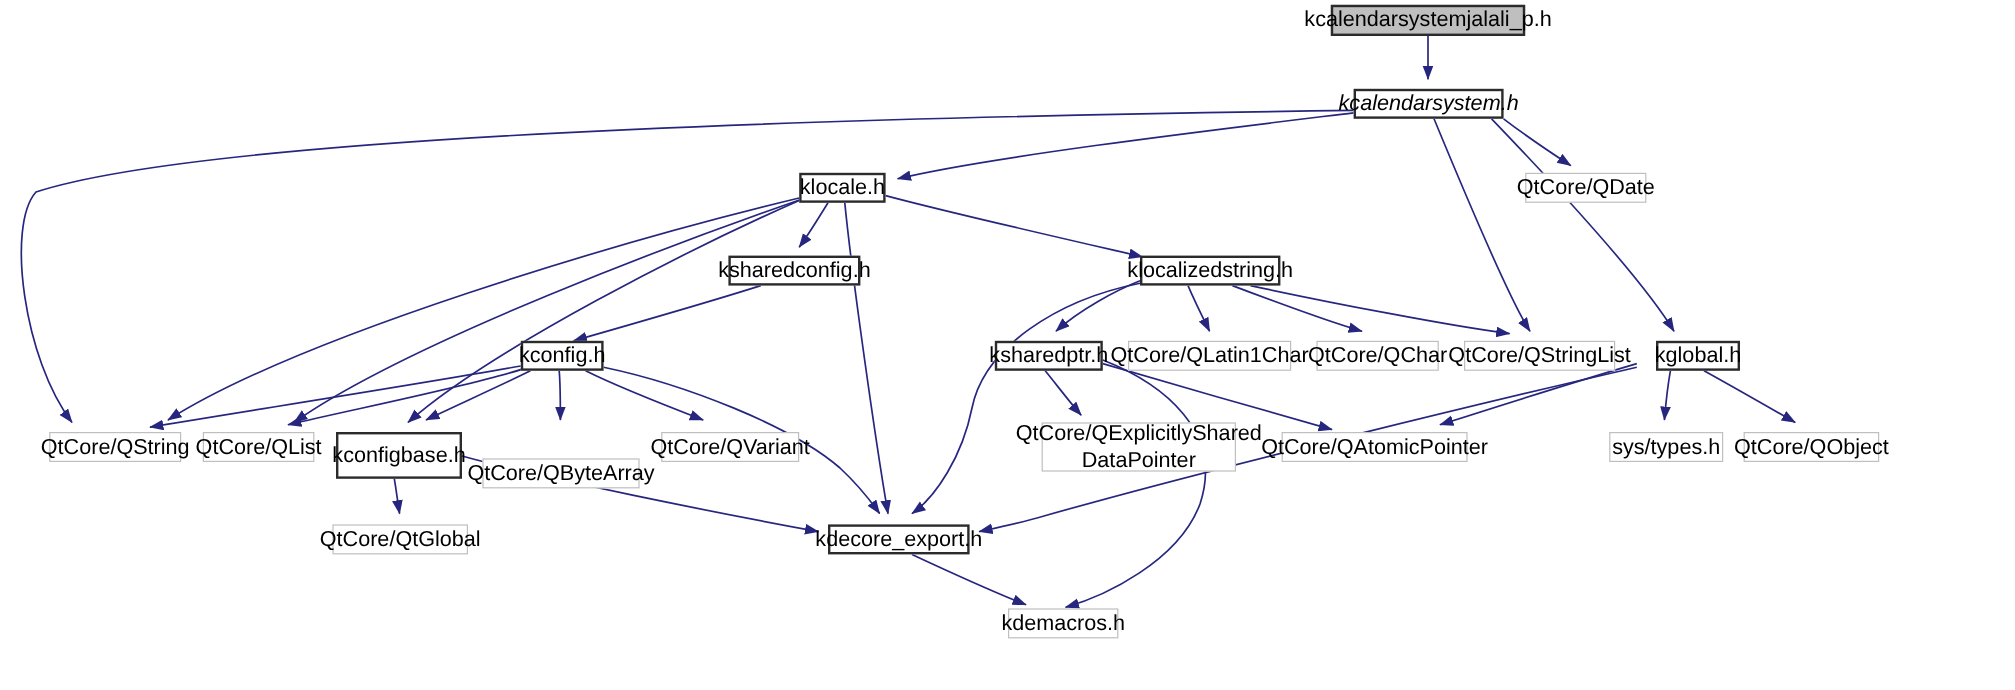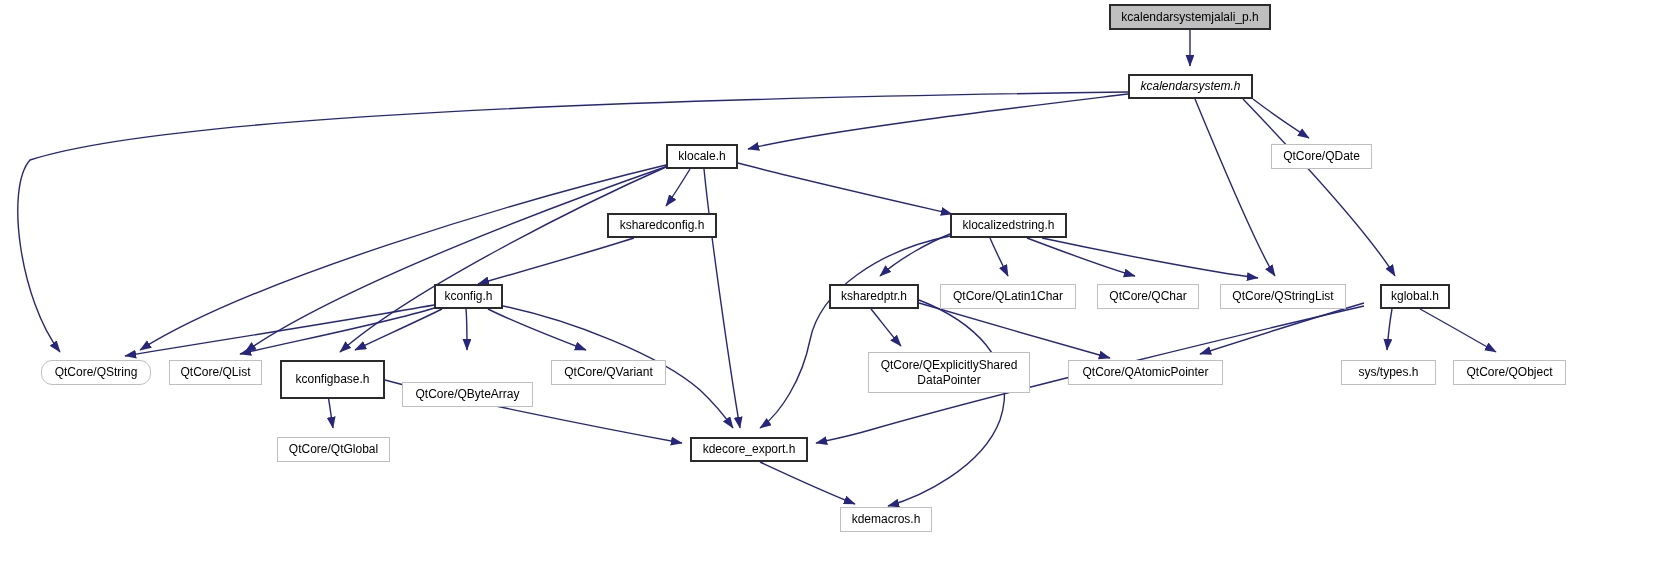--- a/index.html
+++ b/index.html
@@ -22,21 +22,21 @@
     width: 1679px;
     height: 575px;
   }
   .node {
     position: absolute;
     box-sizing: border-box;
     display: flex;
     align-items: center;
     justify-content: center;
     text-align: center;
-    font-size: 12px;
+    font-size: 18px;
     color: #000000;
     line-height: 1.18;
     background: #ffffff;
     border: 1px solid #bfbfbf;
     white-space: pre-line;
     z-index: 5;
   }
   .node.key {
     border: 2px solid #2b2b2b;
     background: #ffffff;
@@ -99,21 +99,21 @@
       <div class="node" style="left: 1271px; top: 144px; width: 101px; height: 25px;">QtCore/QDate</div>
       <div class="node key" style="left: 666px; top: 144px; width: 72px; height: 25px;">klocale.h</div>
       <div class="node key" style="left: 607px; top: 213px; width: 110px; height: 25px;">ksharedconfig.h</div>
       <div class="node key" style="left: 950px; top: 213px; width: 117px; height: 25px;">klocalizedstring.h</div>
       <div class="node key" style="left: 434px; top: 284px; width: 69px; height: 25px;">kconfig.h</div>
       <div class="node key" style="left: 829px; top: 284px; width: 90px; height: 25px;">ksharedptr.h</div>
       <div class="node" style="left: 940px; top: 284px; width: 136px; height: 25px;">QtCore/QLatin1Char</div>
       <div class="node" style="left: 1097px; top: 284px; width: 102px; height: 25px; text-align: right;">QtCore/QChar</div>
       <div class="node" style="left: 1220px; top: 284px; width: 126px; height: 25px;">QtCore/QStringList</div>
       <div class="node key" style="left: 1380px; top: 284px; width: 70px; height: 25px;">kglobal.h</div>
-      <div class="node" style="left: 41px; top: 360px; width: 110px; height: 25px; border-radius: 11px;">QtCore/QString</div>
+      <div class="node" style="left: 41px; top: 360px; width: 110px; height: 25px;">QtCore/QString</div>
       <div class="node" style="left: 169px; top: 360px; width: 93px; height: 25px;">QtCore/QList</div>
       <div class="node key" style="left: 280px; top: 360px; width: 105px; height: 39px;">kconfigbase.h</div>
       <div class="node" style="left: 402px; top: 360px; width: 131px; height: 25px; margin-top: 22px;">QtCore/QByteArray</div>
       <div class="node" style="left: 551px; top: 360px; width: 115px; height: 25px;">QtCore/QVariant</div>
       <div class="node" style="left: 829px; top: 352px; width: 162px; height: 41px; margin-left: 39px;">QtCore/QExplicitlyShared
 DataPointer</div>
       <div class="node" style="left: 1068px; top: 360px; width: 155px; height: 25px;">QtCore/QAtomicPointer</div>
       <div class="node" style="left: 1341px; top: 360px; width: 95px; height: 25px;">sys/types.h</div>
       <div class="node" style="left: 1453px; top: 360px; width: 113px; height: 25px;">QtCore/QObject</div>
       <div class="node" style="left: 277px; top: 437px; width: 113px; height: 25px;">QtCore/QtGlobal</div>

